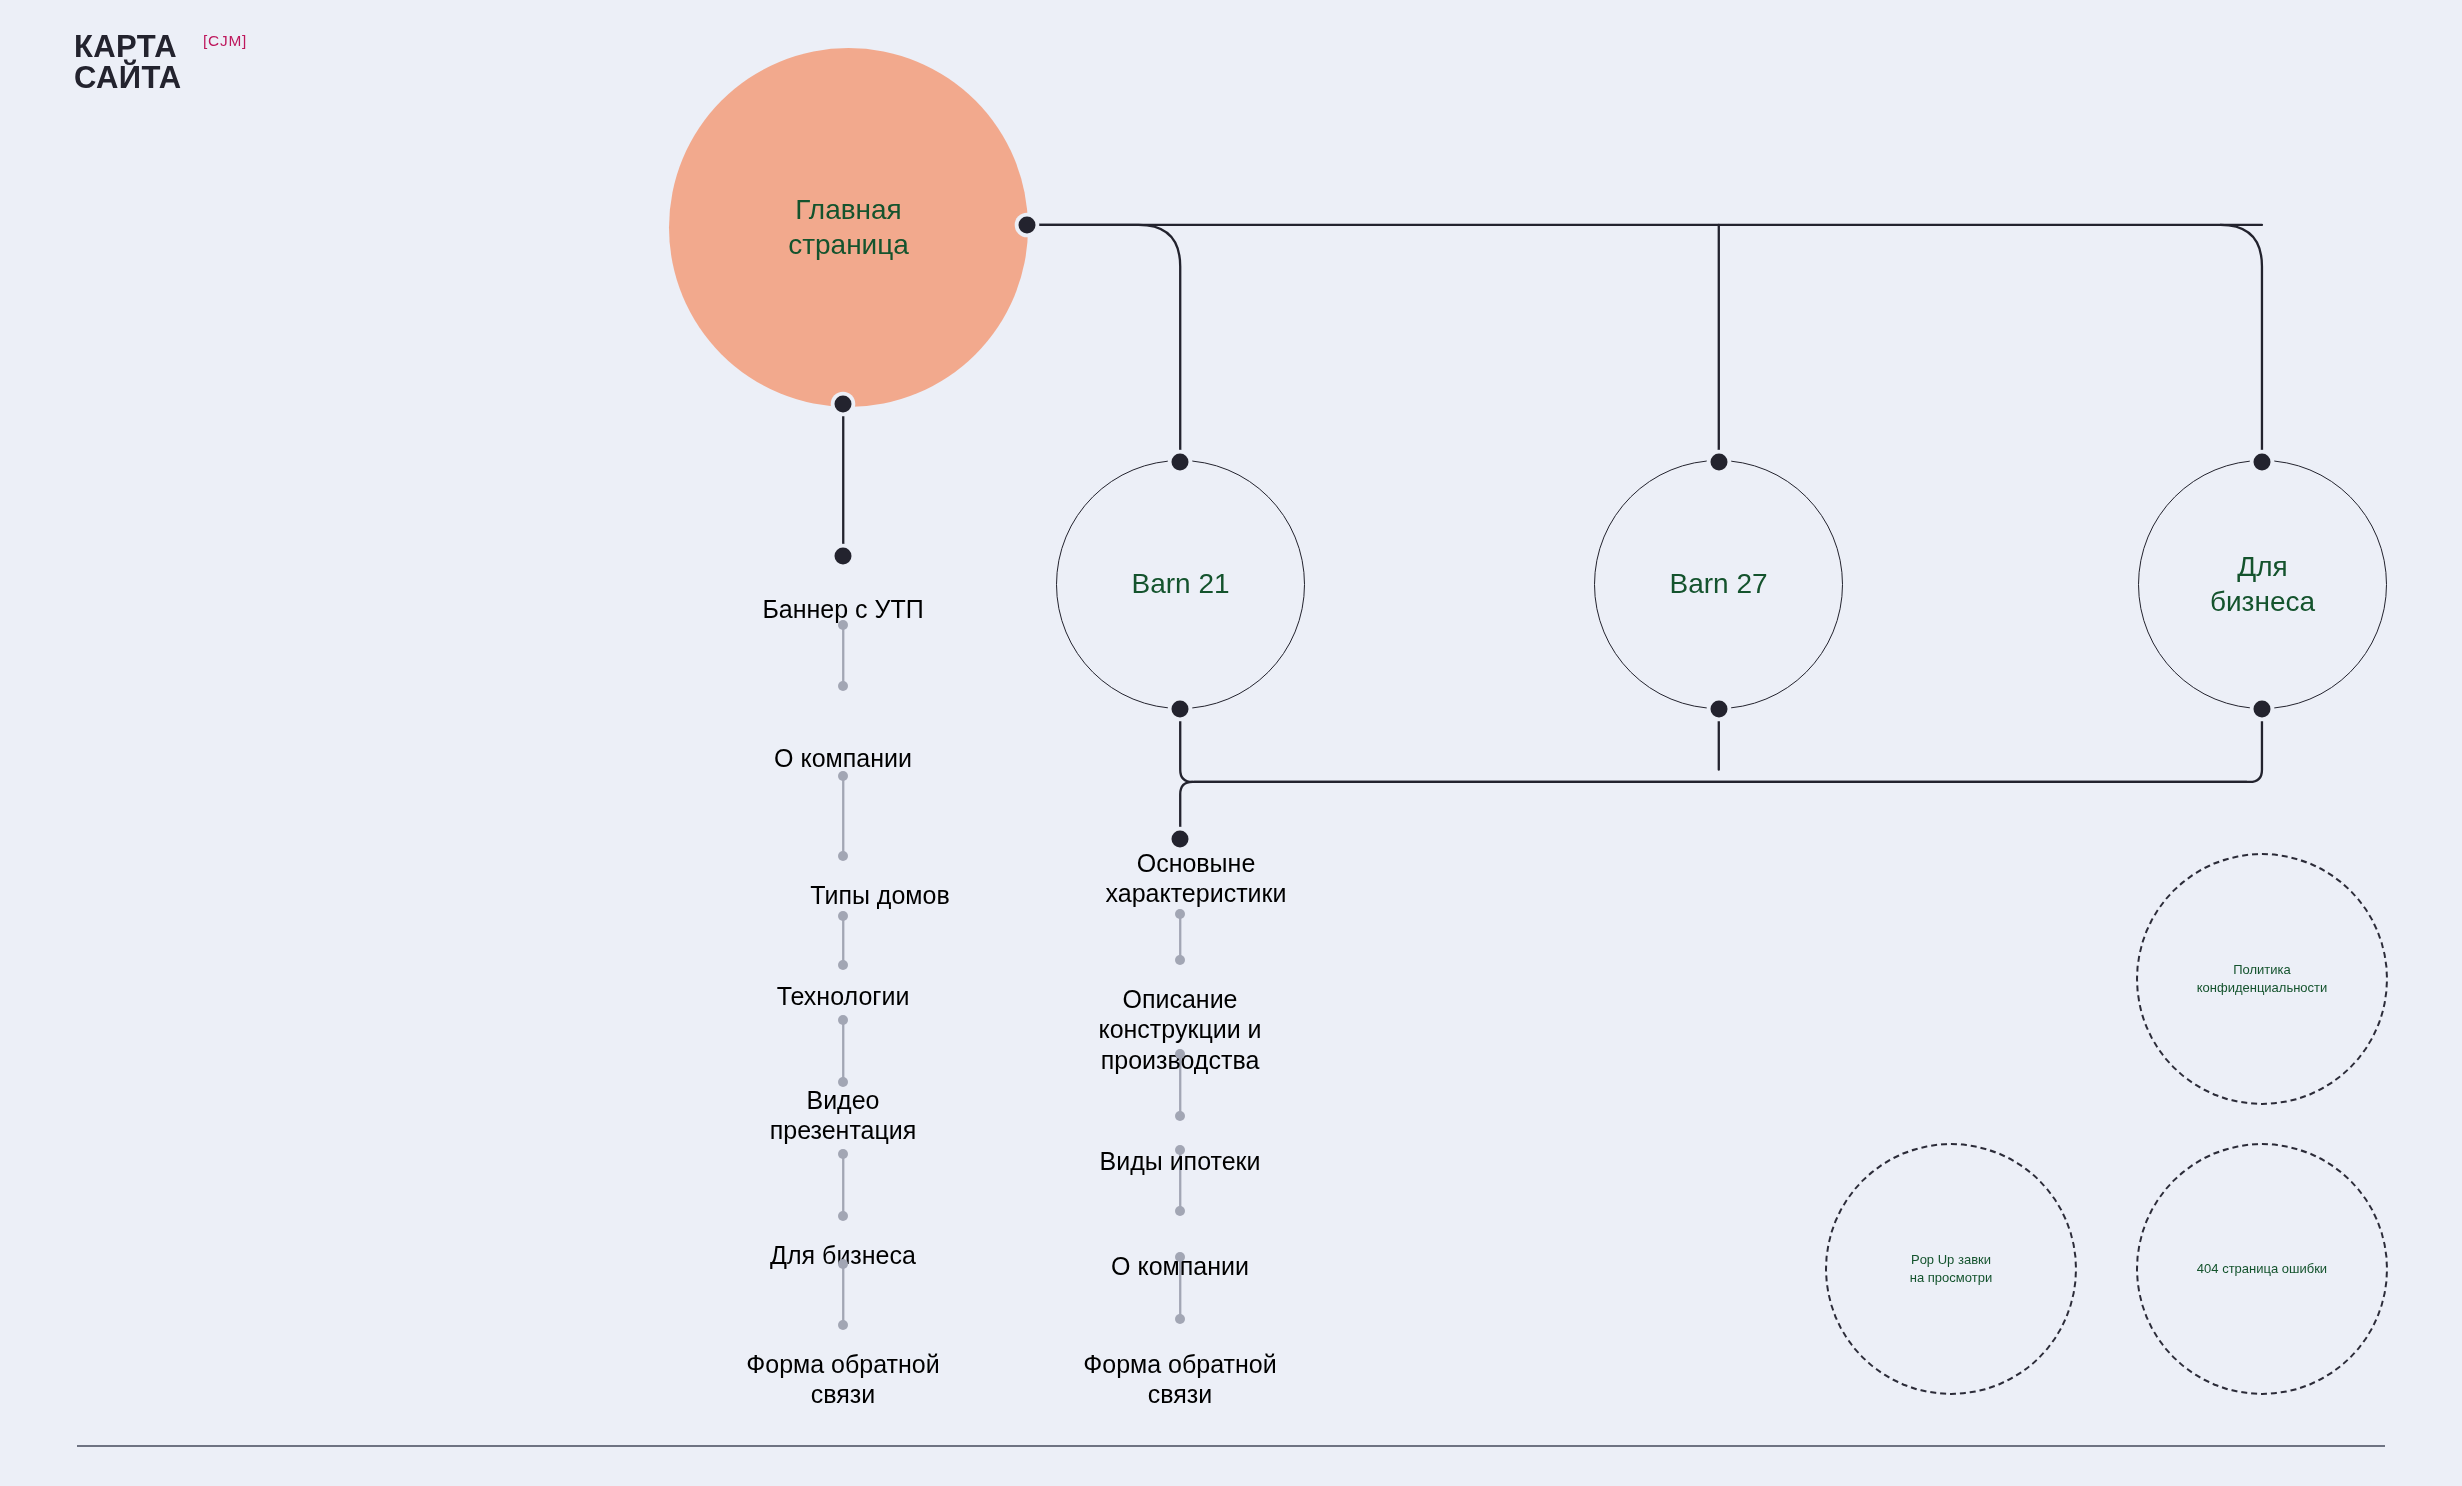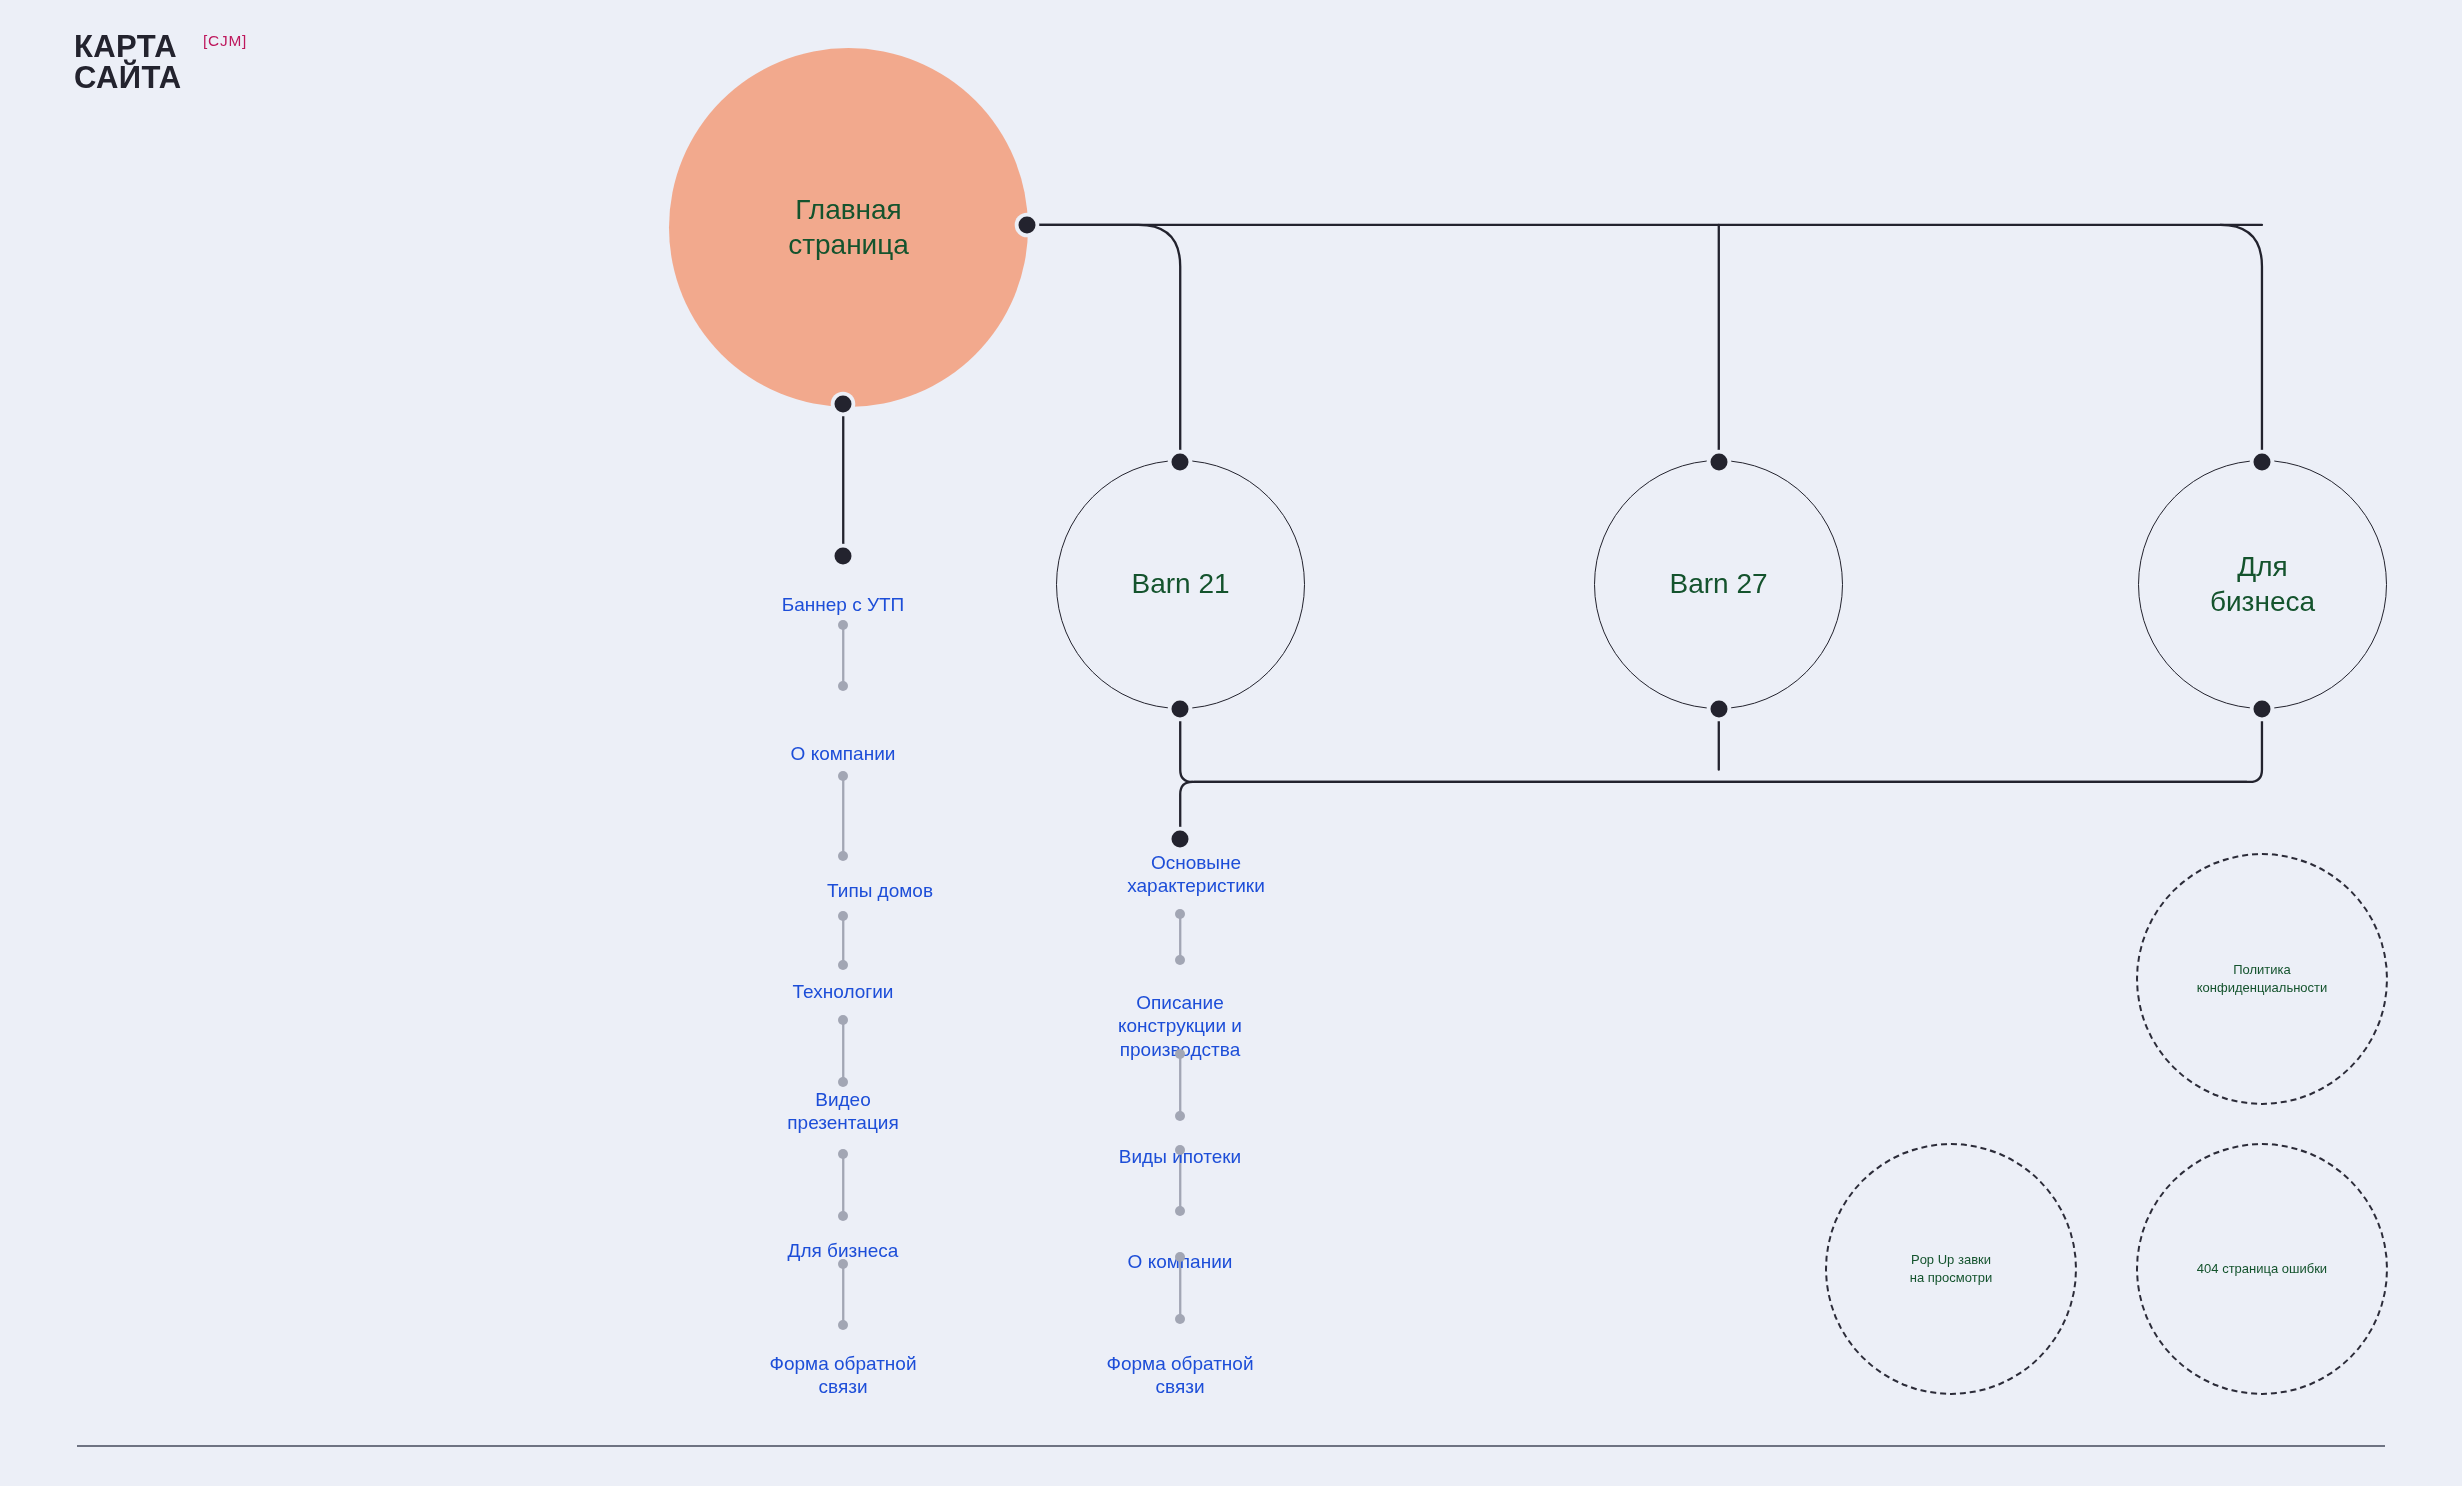--- a/index.html
+++ b/index.html
@@ -81,22 +81,22 @@
   .lbl-hero   { font-size: 28px; }
   .lbl-branch { font-size: 28px; }
   .lbl-ghost  { font-size: 13px; line-height: 1.35; }
 
   
   .text-node {
     position: absolute;
     text-align: center;
     white-space: pre-line;
     line-height: 1.22;
-    font-size: 19px;
-    color: #1d4ed8;
+    font-size: 25px;
+    color: #000000;
     z-index: 12;
     transform: translate(-50%, -50%);
   }
 
   
   .dot {
     position: absolute;
     border-radius: 50%;
     transform: translate(-50%, -50%);
     z-index: 20;

